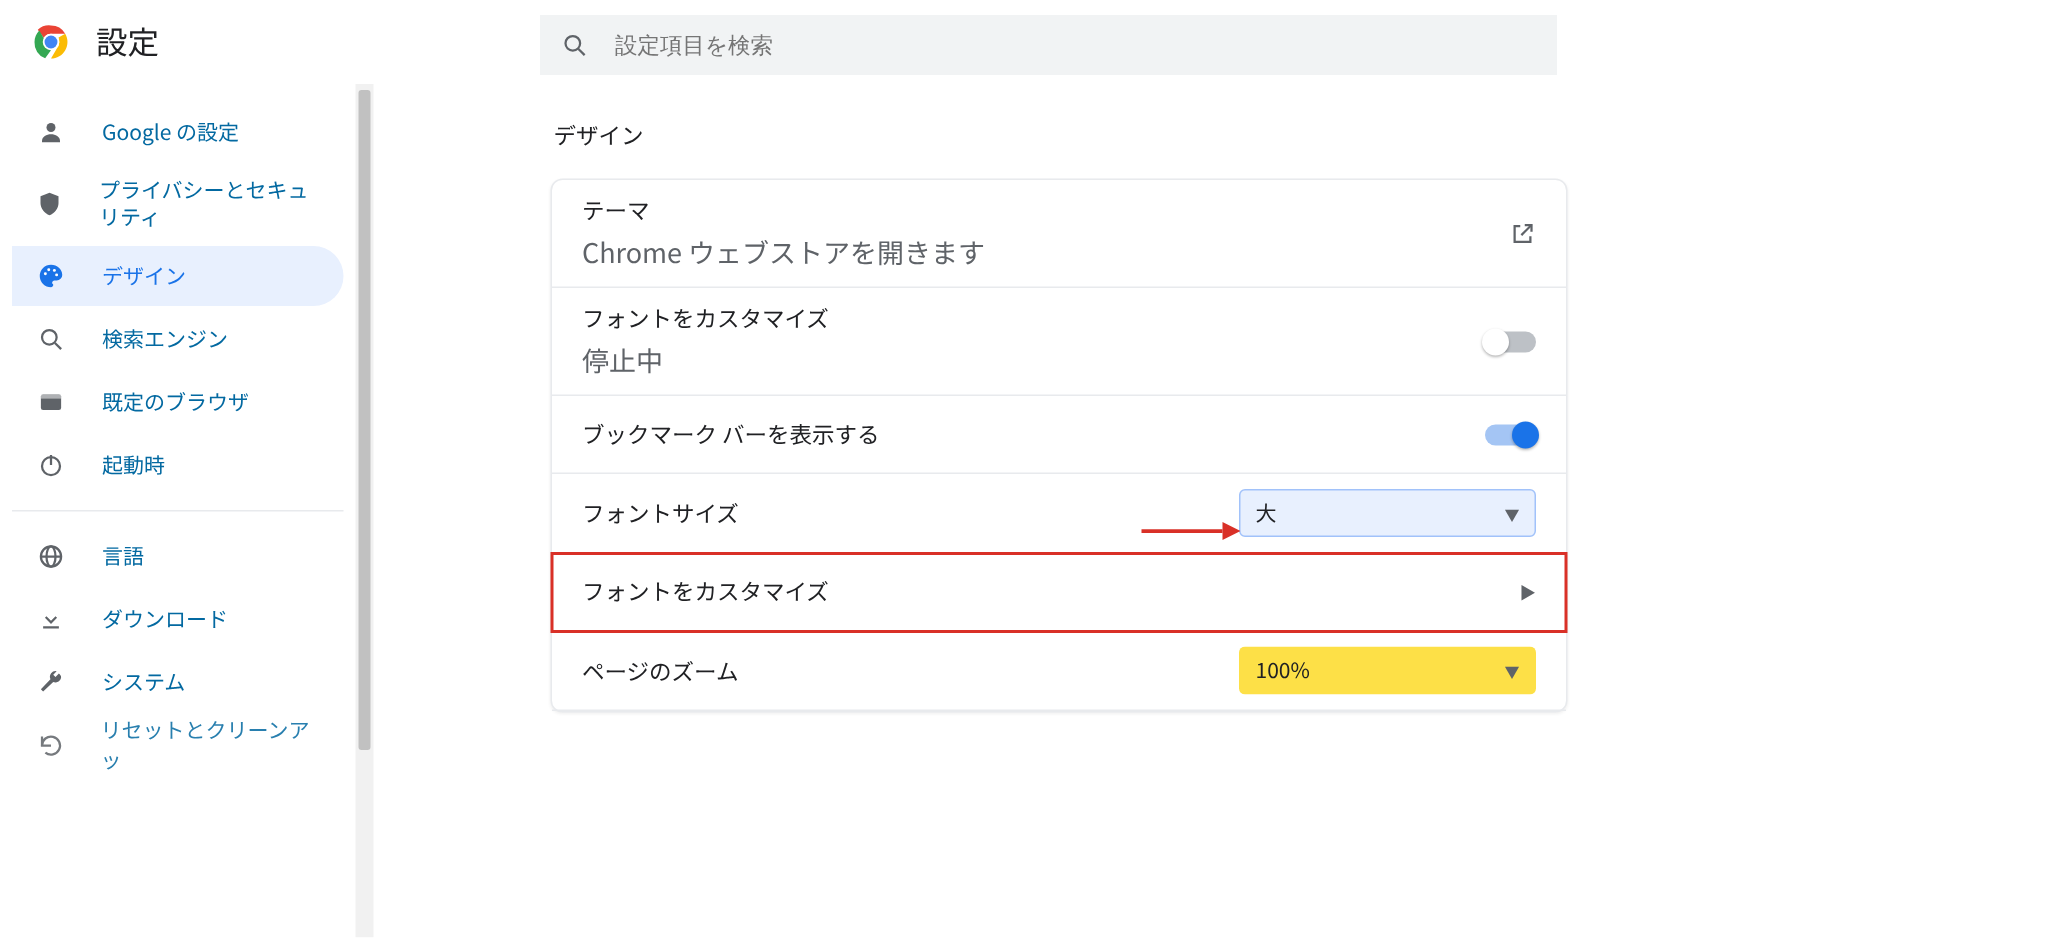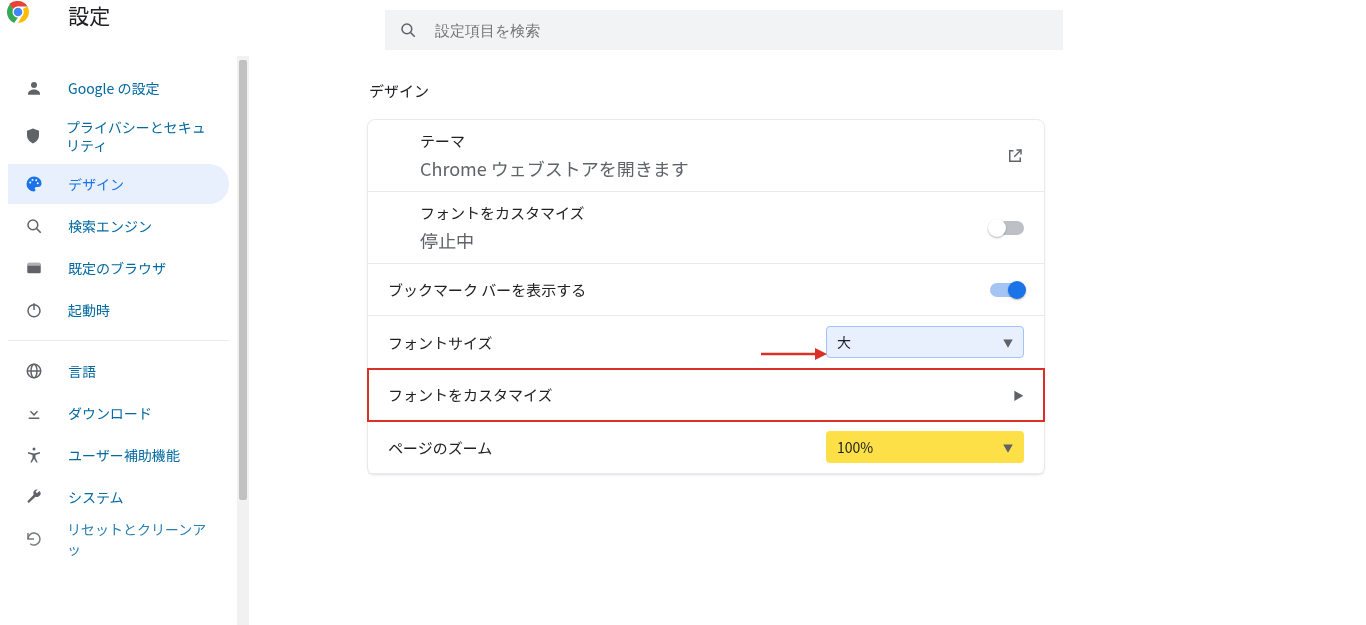--- a/index.html
+++ b/index.html
@@ -9,37 +9,37 @@
     color: #202124;
     background: #fff;
     width: 1366px;
     height: 625px;
     overflow: hidden;
     position: relative;
   }
   
   .header {
     display: flex;
+    align-items: center;
     height: 56px;
-    padding-left: 6px;
-    gap: 20px;
+    padding-left: 22px;
   }
   .chrome-logo {
     width: 24px;
     height: 24px;
     margin-right: 18px;
   }
   .app-title {
     font-size: 21px;
     color: #202124;
   }
   
   .search-wrap {
     position: absolute;
-    left: 385px;
+    left: 360px;
     top: 10px;
     width: 678px;
     height: 40px;
     background: #f1f3f4;
     border-radius: 0;
     display: flex;
     align-items: center;
     padding: 0 14px;
   }
   .search-wrap .si { color: #5f6368; margin-right: 18px; }
@@ -119,21 +119,21 @@
   .row {
     min-height: 52px;
     display: flex;
     align-items: center;
     justify-content: space-between;
     padding: 10px 20px;
     border-bottom: 1px solid #e8eaed;
     position: relative;
   }
   .row:last-child { border-bottom: none; }
-  .row .labels { display:flex; flex-direction:column; gap:4px;margin-left:32px; }
+  .row .labels { display:flex; flex-direction:column; gap:4px; }
   .row .t1 { font-size: 15px; color:#202124; }
   .row .t2 { font-size: 18px; color:#5f6368; }
   .open-icon { color:#5f6368; }
   
   .toggle {
     width: 34px; height: 14px;
     border-radius: 7px;
     position: relative;
   }
   .toggle .knob {
@@ -278,29 +278,20 @@
       <span class="ico">
         <svg width="18" height="18" viewBox="0 0 24 24" fill="#5f6368">
             <path d="M12 3v10l4-4 1.4 1.4L12 16 6.6 10.4 8 9l4 4V3h0zM5 18h14v2H5z"></path>
           </svg>
       </span>
       <span>ダウンロード</span>
     </div>
     <div class="nav-item">
       <span class="ico">
         <svg width="18" height="18" viewBox="0 0 24 24" fill="#5f6368">
-            <circle cx="12" cy="4" r="2"></circle>
-            <path d="M4 8l8 2 8-2v2l-6 2v4l3 6h-2l-3-5-3 5H7l3-6v-4L4 10z"></path>
-          </svg>
-      </span>
-      <span>ユーザー補助機能</span>
-    </div>
-    <div class="nav-item">
-      <span class="ico">
-        <svg width="18" height="18" viewBox="0 0 24 24" fill="#5f6368">
             <path d="M21 7a5 5 0 0 1-7 4.5L5 20l-2-2 8.5-9A5 5 0 0 1 17 2l-3 3 2 2 3-3c1 1 2 2 2 3z"></path>
           </svg>
       </span>
       <span>システム</span>
     </div>
     <div class="nav-item" style="opacity:.85">
       <span class="ico">
         <svg width="18" height="18" viewBox="0 0 24 24" fill="none" stroke="#5f6368" stroke-width="2">
             <path d="M4 12a8 8 0 1 1 3 6.3"></path>
             <polyline points="4 4 4 12 12 12" fill="none"></polyline>

